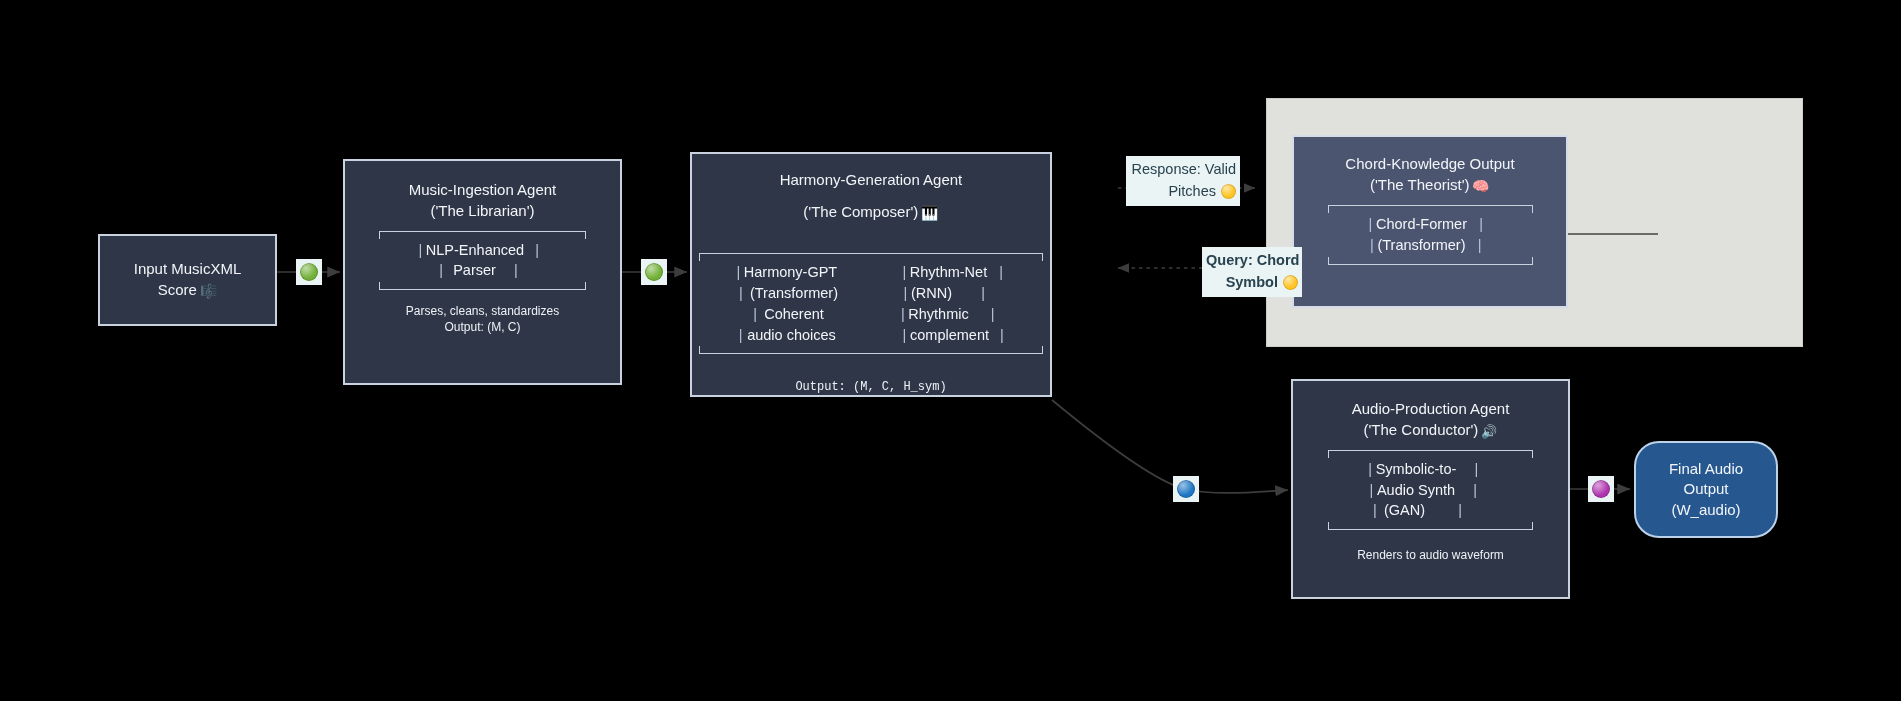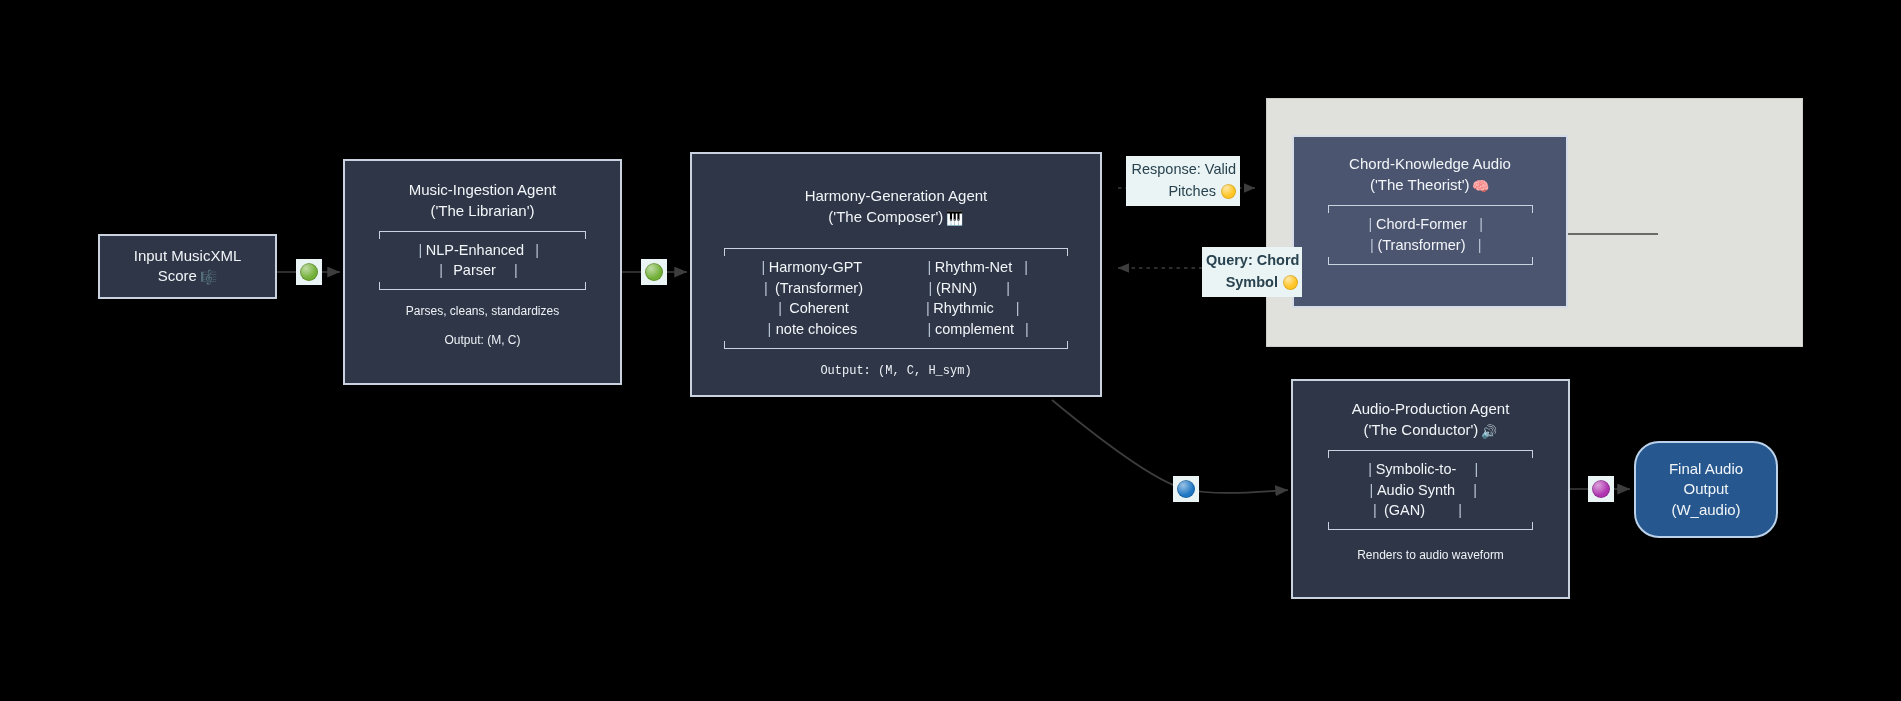--- a/index.html
+++ b/index.html
@@ -260,21 +260,21 @@
 
     <path d="M1255,268 L1118,268" stroke="#3d3d3d" stroke-width="1.5" fill="none" stroke-dasharray="3.5 4" marker-end="url(#ahl)"></path>
 
     <line x1="1568" y1="234" x2="1658" y2="234" stroke="#6a6a68" stroke-width="2"></line>
 
     <path d="M1052,400 C1110,448 1160,483 1185,489 C1215,496 1255,492 1288,490" stroke="#3d3d3d" stroke-width="1.7" fill="none" marker-end="url(#ah)"></path>
 
     <line x1="1570" y1="489" x2="1630" y2="489" stroke="#3d3d3d" stroke-width="1.7" marker-end="url(#ah)"></line>
   </svg>
 
-  <div class="node terminal" style="left:98px; top:234px; width:179px; height:65px;">
+  <div class="node terminal" style="left:98px; top:234px; width:179px; height:92px;">
     <div>Input MusicXML</div>
     <div>
       <span>Score</span><span class="emoji">🎼</span>
     </div>
   </div>
 
   <div class="node" style="left:343px; top:159px; width:279px; height:226px; justify-content:flex-start; padding-top:19px;">
     <div class="agent-title">Music-Ingestion Agent</div>
     <div class="agent-sub">('The Librarian')</div>
 
@@ -287,24 +287,24 @@
         </div>
         <div class="mod-line">
           <span class="bar" style="width:24px;">|</span>
           <span class="mod-text">Parser</span>
           <span class="bar" style="width:40px;">|</span>
         </div>
       </div>
     </div>
 
     <div class="footnote" style="margin-top:13px;">Parses, cleans, standardizes</div>
-    <div class="footnote" style="margin-top:13px;text-align:right;">Output: (M, C)</div>
-  </div>
-
-  <div class="node" style="left:690px; top:152px; width:412px; height:245px; justify-content:center; padding-top:16px;">
+    <div class="footnote" style="margin-top:0;text-align:right;">Output: (M, C)</div>
+  </div>
+
+  <div class="node" style="left:690px; top:152px; width:362px; height:245px; justify-content:space-between; padding-top:16px;">
     <div class="agent-title">Harmony-Generation Agent</div>
     <div class="agent-sub tight">
       <span>('The Composer')</span><span class="emoji">🎹</span>
     </div>
 
     <div class="modules" style="width:344px;">
       <div class="mod-col" style="width:50%;">
         <div class="mod-line">
           <span class="bar">|</span>
           <span class="mod-text">Harmony-GPT</span>
@@ -312,21 +312,21 @@
         <div class="mod-line">
           <span class="bar" style="width:18px;">|</span>
           <span class="mod-text">(Transformer)</span>
         </div>
         <div class="mod-line">
           <span class="bar" style="width:18px;">|</span>
           <span class="mod-text">Coherent</span>
         </div>
         <div class="mod-line">
           <span class="bar" style="width:13px;">|</span>
-          <span class="mod-text">note choices</span>
+          <span class="mod-text">audio choices</span>
         </div>
       </div>
       <div class="mod-col" style="width:50%;">
         <div class="mod-line">
           <span class="bar">|</span>
           <span class="mod-text">Rhythm-Net</span>
           <span class="bar" style="width:28px;">|</span>
         </div>
         <div class="mod-line">
           <span class="bar">|</span>
@@ -343,21 +343,21 @@
           <span class="mod-text">complement</span>
           <span class="bar" style="width:26px;">|</span>
         </div>
       </div>
     </div>
 
     <div class="footnote" style="margin-top:14px;font-family:Liberation Mono, monospace;">Output: (M, C, H_sym)</div>
   </div>
 
   <div class="node slate" style="left:1292px; top:135px; width:276px; height:173px; justify-content:flex-start; padding-top:17px;">
-    <div class="agent-title">Chord-Knowledge Audio</div>
+    <div class="agent-title">Chord-Knowledge Output</div>
     <div class="agent-sub">
       <span>('The Theorist')</span><span class="emoji">🧠</span>
     </div>
 
     <div class="modules" style="width:205px;">
       <div class="mod-col">
         <div class="mod-line">
           <span class="bar">|</span>
           <span class="mod-text">Chord-Former</span>
           <span class="bar" style="width:28px;">|</span>

